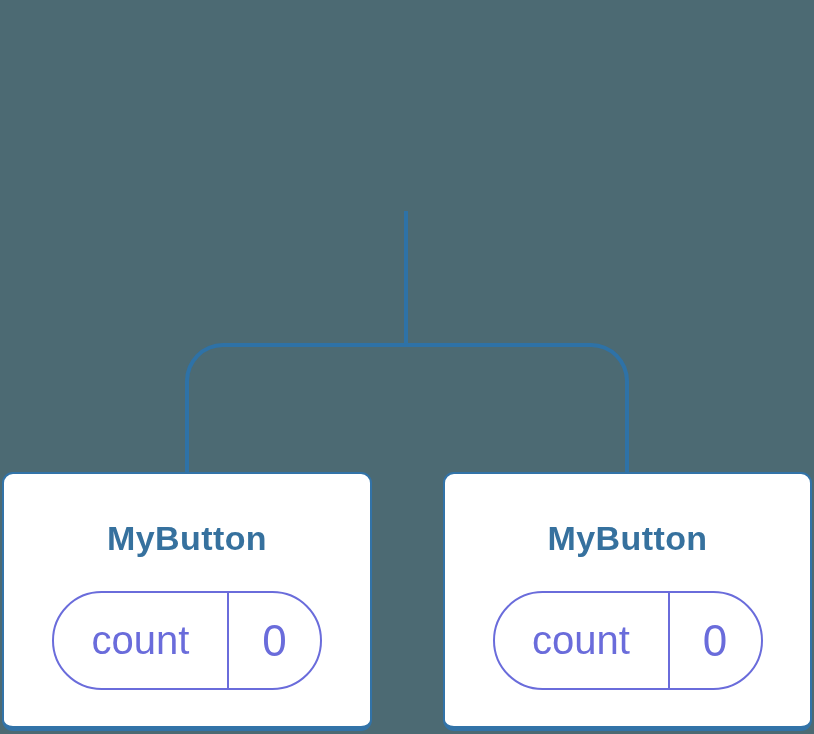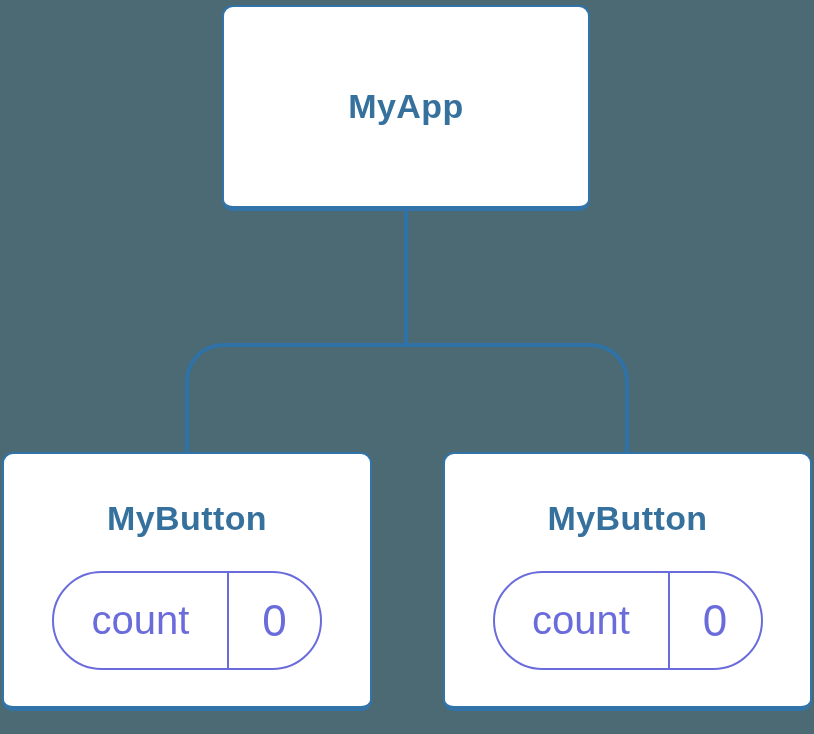--- a/index.html
+++ b/index.html
@@ -24,21 +24,21 @@
     display: flex;
     flex-direction: column;
     align-items: center;
   }
   .node-root {
     left: 222px; top: 5px;
     width: 368px; height: 206px;
     justify-content: center;
   }
   .node-child {
-    top: 452px;
+    top: 472px;
     width: 370px; height: 259px;
     padding-top: 44px;
   }
   .node-child.pos-left  { left: 2px; }
   .node-child.pos-right { left: 443px; width: 369px; }
 
   .node-title {
     font-size: 34px;
     line-height: 41px;
     font-weight: 700;
@@ -90,23 +90,20 @@
     justify-content: center;
     font-size: 44px;
     color: #6A6CDB;
   }
 </style>
 </head>
 <body>
 
 <div class="stage">
 
-  <div class="node node-root">
-    <span class="node-title">MyApp</span>
-  </div>
 
   <div class="connector-stem"></div>
   <div class="connector-bracket"></div>
 
   <div class="node node-child pos-left">
     <span class="node-title">MyButton</span>
     <div class="state-pill">
       <span class="pill-key">count</span>
       <span class="pill-value">0</span>
     </div>

